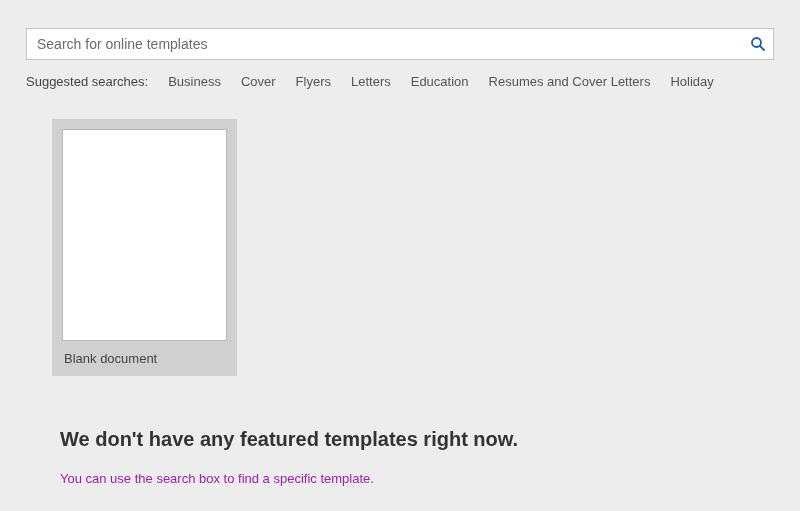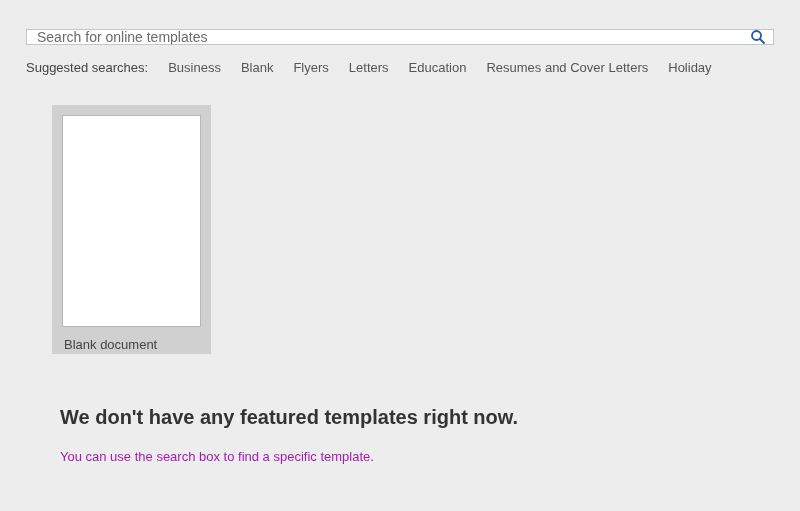--- a/index.html
+++ b/index.html
@@ -16,21 +16,21 @@
       color: #3b3b3b;
     }
     .container {
       padding: 28px 26px 0 26px;
     }
     .search-wrap {
       position: relative;
     }
     .search-input {
       width: 100%;
-      height: 16px;
+      height: 32px;
       border: 1px solid #c6c6c6;
       background: #ffffff;
       font-size: 14px;
       color: #5a5a5a;
       padding: 0 40px 0 10px;
       outline: none;
       font-family: inherit;
     }
     .search-input::placeholder {
       color: #6b6b6b;
@@ -61,23 +61,23 @@
     .suggested-link {
       color: #555;
       cursor: pointer;
       text-align: center;
     }
     .templates-area {
       margin-top: 30px;
       padding-left: 26px;
     }
     .template-tile {
-      width: 159px;
+      width: 185px;
       background: #d0d0d0;
-      padding: 10px 10px 2px 10px;
+      padding: 10px 10px 10px 10px;
       display: flex;
       flex-direction: column;
       cursor: pointer;
     }
     .template-preview {
       background: #ffffff;
       border: 1px solid #b8b8b8;
       height: 212px;
     }
     .template-label {
@@ -111,21 +111,21 @@
       <svg viewBox="0 0 16 16" width="16" height="16">
         <circle cx="6.5" cy="6.5" r="4.5" fill="none" stroke="#1f5aa6" stroke-width="1.8"></circle>
         <line x1="10" y1="10" x2="14" y2="14" stroke="#1f5aa6" stroke-width="1.8" stroke-linecap="round"></line>
       </svg>
     </span>
   </div>
 
   <div class="suggested-row">
     <span class="suggested-label">Suggested searches:</span>
     <span class="suggested-link">Business</span>
-    <span class="suggested-link">Blank</span>
+    <span class="suggested-link">Cover</span>
     <span class="suggested-link">Flyers</span>
     <span class="suggested-link">Letters</span>
     <span class="suggested-link">Education</span>
     <span class="suggested-link">Resumes and Cover Letters</span>
     <span class="suggested-link">Holiday</span>
   </div>
 
   <div class="templates-area">
     <div class="template-tile">
       <div class="template-preview"></div>

